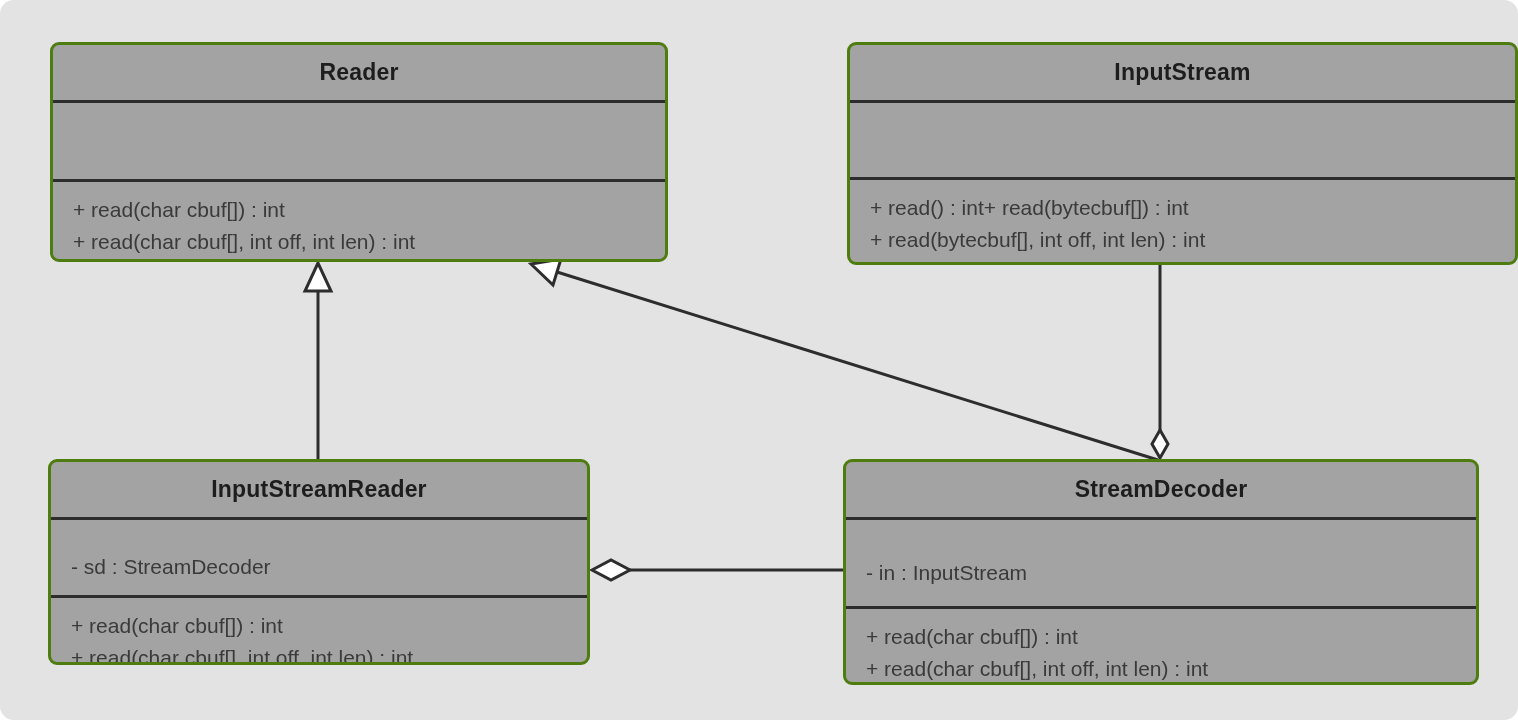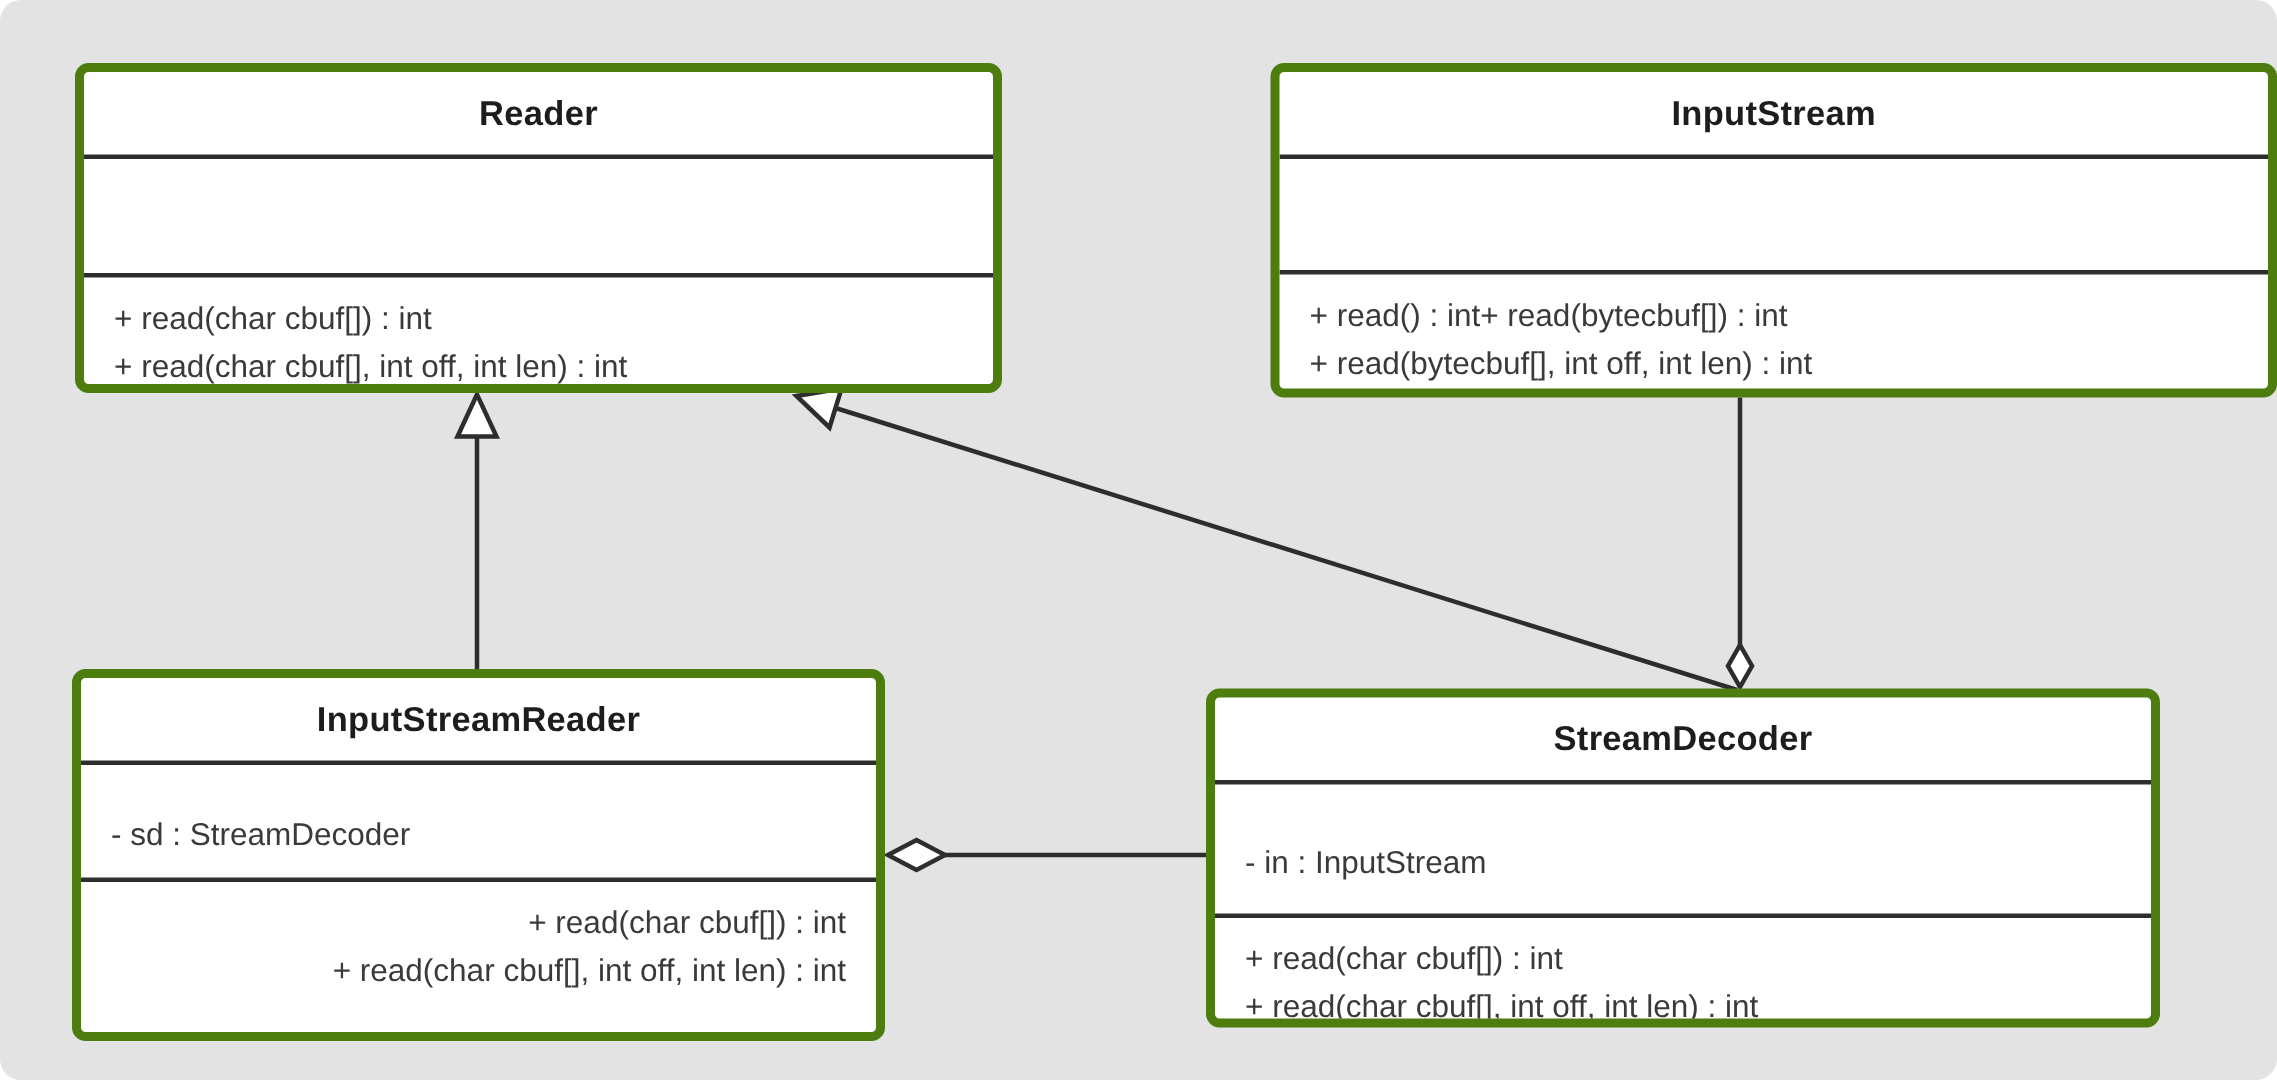--- a/index.html
+++ b/index.html
@@ -15,31 +15,31 @@
     background: #e3e3e3;
     border-radius: 14px;
   }
   svg.connectors {
     position: absolute; left: 0; top: 0;
     width: 1518px; height: 720px;
     z-index: 1;
   }
   .class-box {
     position: absolute;
-    background: #ffffff;
-    border: 6px solid #4d7c0f;
+    background: #a3a3a3;
+    border: 3px solid #4d7c0f;
     border-radius: 9px;
     box-sizing: border-box;
     z-index: 2;
     overflow: hidden;
   }
   #box-reader            { left: 50px;  top: 42px;  width: 618px; height: 220px; }
   #box-inputstream       { left: 847px; top: 42px;  width: 671px; height: 223px; }
-  #box-inputstreamreader { left: 48px;  top: 446px; width: 542px; height: 248px; text-align: right; }
-  #box-streamdecoder     { left: 804px; top: 459px; width: 636px; height: 226px; }
+  #box-inputstreamreader { left: 48px;  top: 459px; width: 542px; height: 206px; }
+  #box-streamdecoder     { left: 843px; top: 459px; width: 636px; height: 226px; }
 
   .class-title {
     height: 55px;
     border-bottom: 3px solid #2d2d2d;
     display: flex; align-items: center; justify-content: center;
     font-size: 23px; font-weight: bold; color: #1d1d1d;
     letter-spacing: 0.2px;
   }
   .class-attrs {
     border-bottom: 3px solid #2d2d2d;

